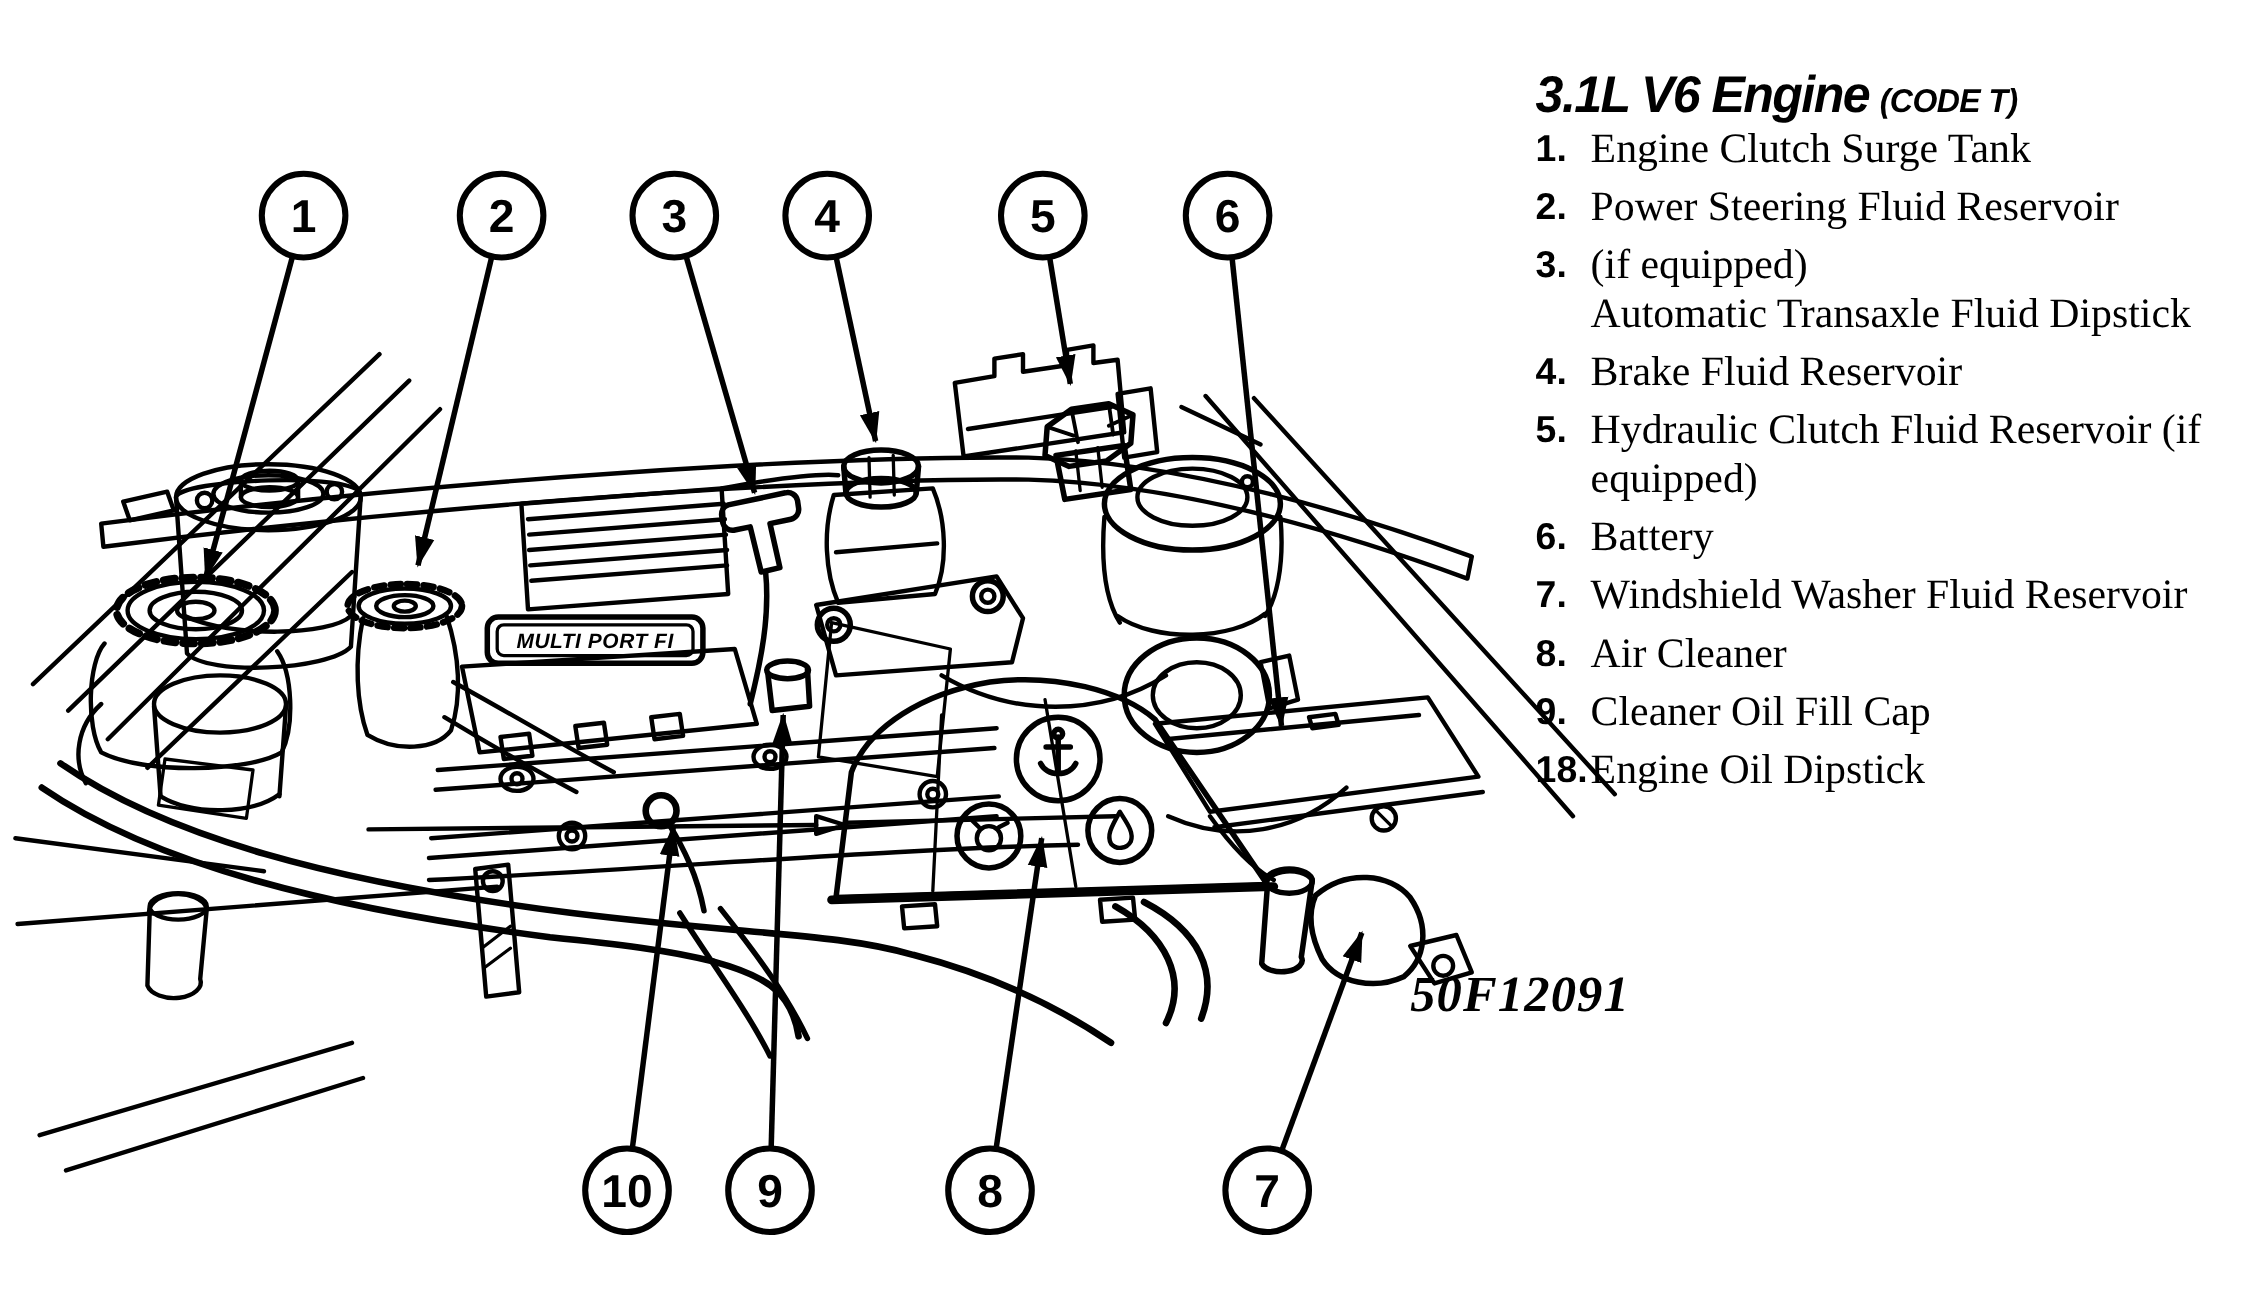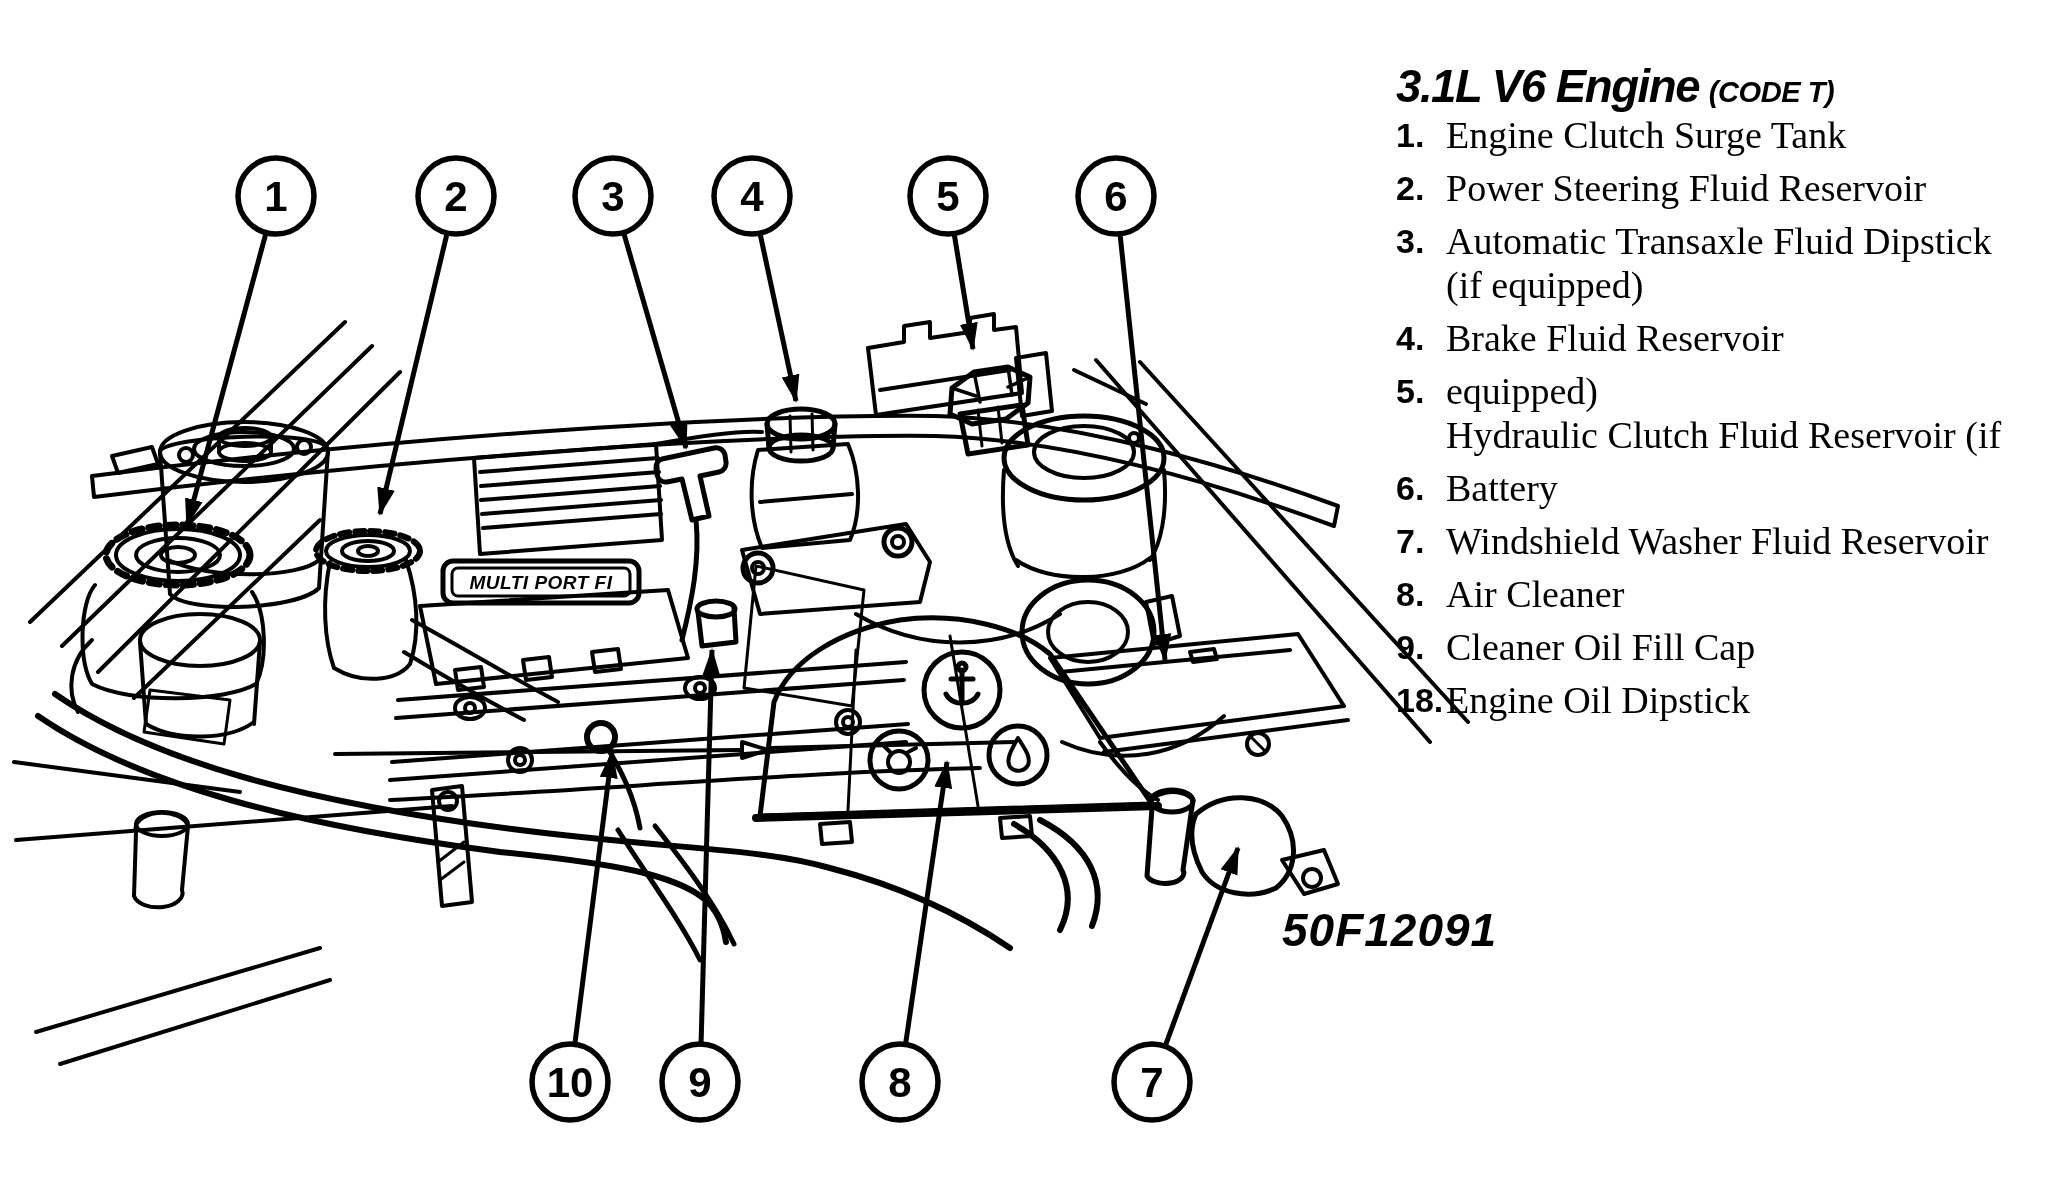--- a/index.html
+++ b/index.html
@@ -11,21 +11,21 @@
   .legend-panel{position:absolute;left:1396px;top:58px;width:640px;}
   .fig-title{margin:0;font-family:"Liberation Sans",sans-serif;font-weight:700;font-style:italic;
              font-size:47px;letter-spacing:-1.5px;transform:scaleX(.97);transform-origin:left top;
              white-space:nowrap;}
   .fig-title .suffix{font-size:30px;letter-spacing:-.5px;margin-left:10px;}
   .intro{margin:20px 0 12px 0;font-size:37px;letter-spacing:-.2px;}
   .legend-list{margin:0;padding:0;list-style:none;font-size:38px;}
   .legend-list li{position:relative;padding-left:50px;line-height:44px;margin-bottom:9px;}
   .legend-list .num{position:absolute;left:0;top:0;font-family:"Liberation Sans",sans-serif;
                     font-weight:700;font-size:34px;line-height:44px;}
-  .fig-code{position:absolute;left:1282px;top:903px;font-family:Liberation Sans, sans-serif;
+  .fig-code{position:absolute;left:1282px;top:877px;font-family:Liberation Serif, serif;
             font-weight:700;font-style:italic;font-size:46px;letter-spacing:1px;}
 
   
   .art path,.art line,.art ellipse,.art circle,.art polyline,.art rect{
     stroke:#000;fill:none;stroke-linecap:round;stroke-linejoin:round;}
   .callouts line{stroke:#000;stroke-width:5;}
   .callouts circle{stroke:#000;stroke-width:5.5;fill:#fff;}
   .callouts text{font-family:"Liberation Sans",sans-serif;font-weight:700;font-size:42px;
                  fill:#000;text-anchor:middle;}
   .badge-text{font-family:"Liberation Sans",sans-serif;font-weight:700;font-style:italic;
@@ -306,31 +306,31 @@
         <li>
           <span class="num">1.</span>
           <div>Engine Clutch Surge Tank</div>
         </li>
         <li>
           <span class="num">2.</span>
           <div>Power Steering Fluid Reservoir</div>
         </li>
         <li>
           <span class="num">3.</span>
+          <div>(if equipped)</div>
           <div>Automatic Transaxle Fluid Dipstick</div>
-          <div>(if equipped)</div>
         </li>
         <li>
           <span class="num">4.</span>
           <div>Brake Fluid Reservoir</div>
         </li>
         <li>
           <span class="num">5.</span>
+          <div>Hydraulic Clutch Fluid Reservoir (if</div>
           <div>equipped)</div>
-          <div>Hydraulic Clutch Fluid Reservoir (if</div>
         </li>
         <li>
           <span class="num">6.</span>
           <div>Battery</div>
         </li>
         <li>
           <span class="num">7.</span>
           <div>Windshield Washer Fluid Reservoir</div>
         </li>
         <li>

